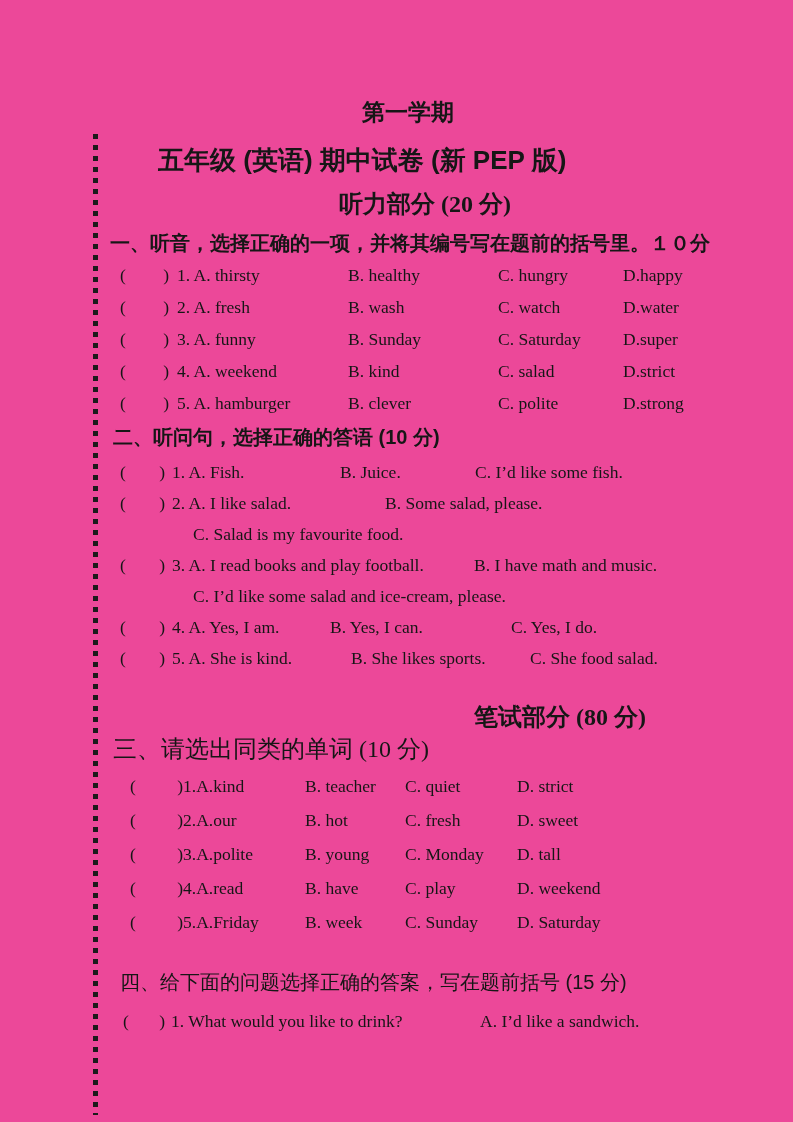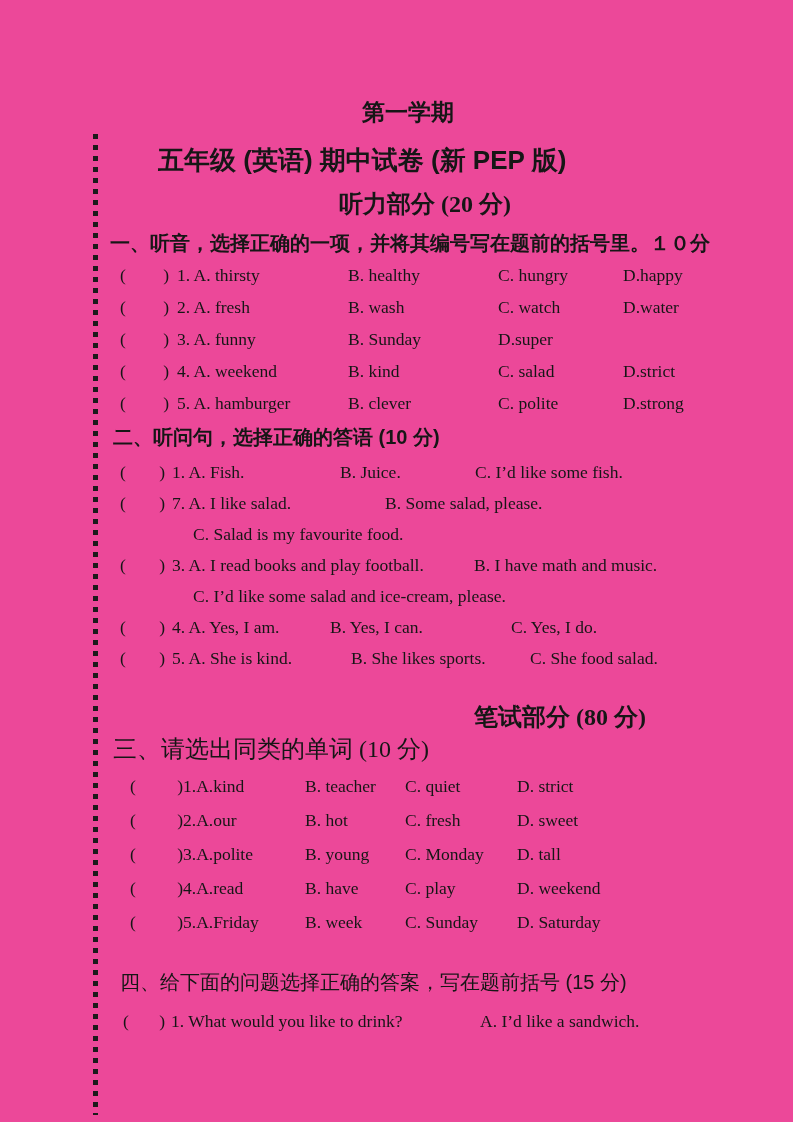--- a/index.html
+++ b/index.html
@@ -96,20 +96,21 @@
         <span class="cell s1-c">C. watch</span>
         <span class="cell">D.water</span>
       </div>
       <div class="row row-s1">
         <span class="blank bk-s1">
             <i style="font-style: normal;">(</i>
             <i style="font-style: normal;">)</i>
           </span>
         <span class="cell s1-a">3. A. funny</span>
         <span class="cell s1-b">B. Sunday</span>
+        <span class="cell s1-c">C. Saturday</span>
         <span class="cell">D.super</span>
       </div>
       <div class="row row-s1">
         <span class="blank bk-s1">
             <i style="font-style: normal;">(</i>
             <i style="font-style: normal;">)</i>
           </span>
         <span class="cell s1-a">4. A. weekend</span>
         <span class="cell s1-b">B. kind</span>
         <span class="cell s1-c">C. salad</span>
@@ -137,21 +138,21 @@
           </span>
         <span class="cell s2r1-a">1. A. Fish.</span>
         <span class="cell s2r1-b">B. Juice.</span>
         <span class="cell">C. I’d like some fish.</span>
       </div>
       <div class="row row-s2">
         <span class="blank bk-s2">
             <i style="font-style: normal;">(</i>
             <i style="font-style: normal;">)</i>
           </span>
-        <span class="cell s2r2-a">7. A. I like salad.</span>
+        <span class="cell s2r2-a">2. A. I like salad.</span>
         <span class="cell">B. Some salad, please.</span>
       </div>
       <div class="row row-cont">
         <span class="cell">C. Salad is my favourite food.</span>
       </div>
       <div class="row row-s2">
         <span class="blank bk-s2">
             <i style="font-style: normal;">(</i>
             <i style="font-style: normal;">)</i>
           </span>

